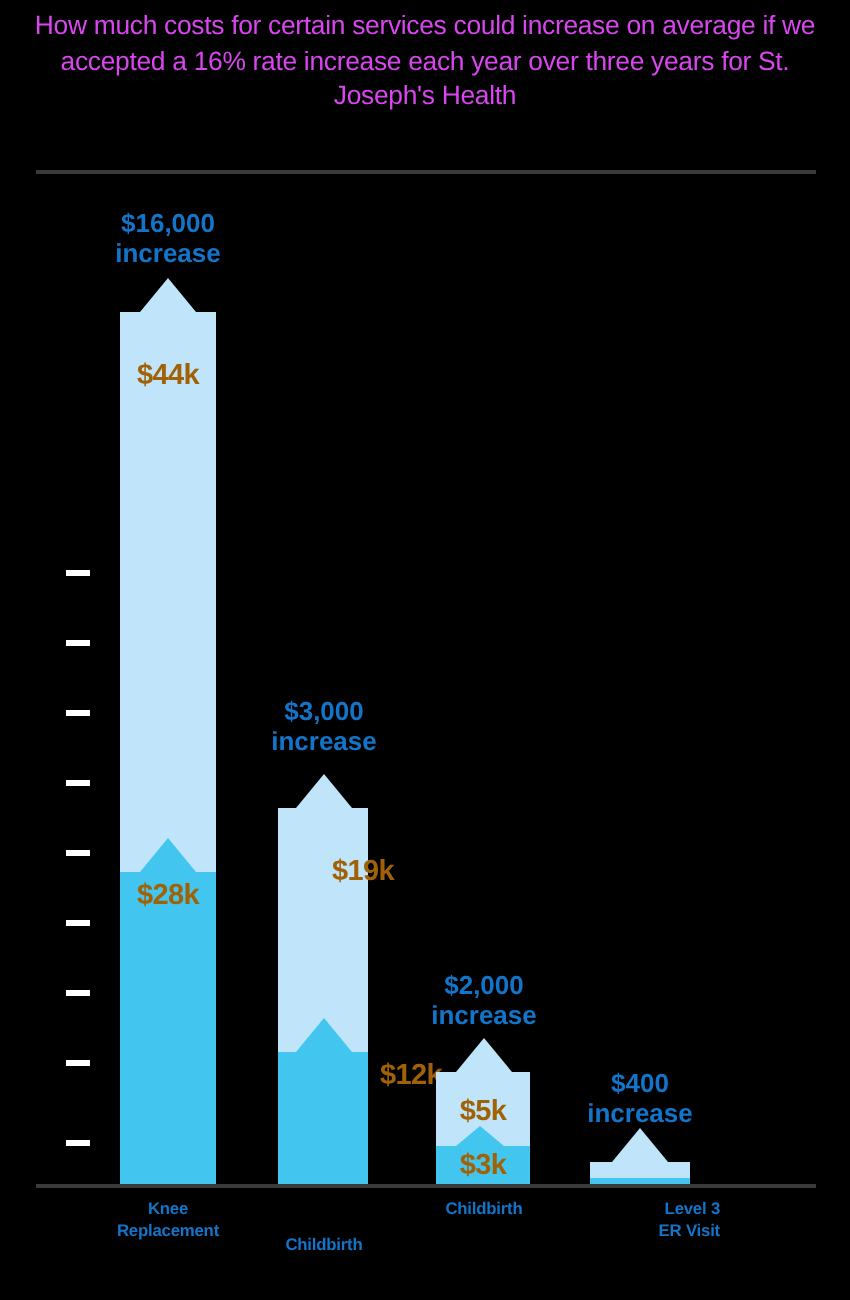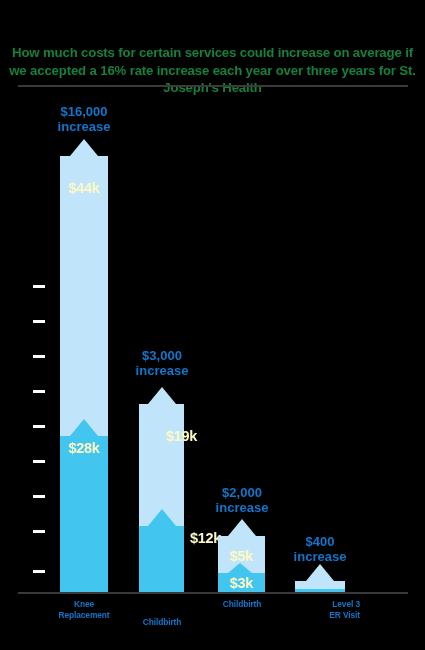--- a/index.html
+++ b/index.html
@@ -16,26 +16,25 @@
     position: relative;
   }
 
   
   .chart-title {
     position: absolute;
     top: 4px;
     left: 4px;
     width: 417px;
     text-align: center;
-    color: #15803d;
+    color: #d946ef;
     font-size: 13.2px;
-    font-weight: bold;
+    font-weight: normal;
     line-height: 1.33;
     letter-spacing: -0.15px;
-    margin-top: 40px;
   }
 
   .title-divider {
     position: absolute;
     top: 85px;
     left: 18px;
     width: 390px;
     height: 2px;
     background: #3a3a3a;
   }
@@ -99,21 +98,21 @@
     border-right: 14px solid transparent;
   }
   .peak-light { border-bottom: 17px solid #C0E5FA; }
   .peak-dark  { border-bottom: 17px solid #42C6F0; }
 
   
   .val-label {
     position: absolute;
     width: 100%;
     text-align: center;
-    color: #fef9c3;
+    color: #a16207;
     font-weight: bold;
     font-size: 14.5px;
     letter-spacing: -0.3px;
     white-space: nowrap;
   }
 
   
   .increase-label {
     position: absolute;
     text-align: center;

